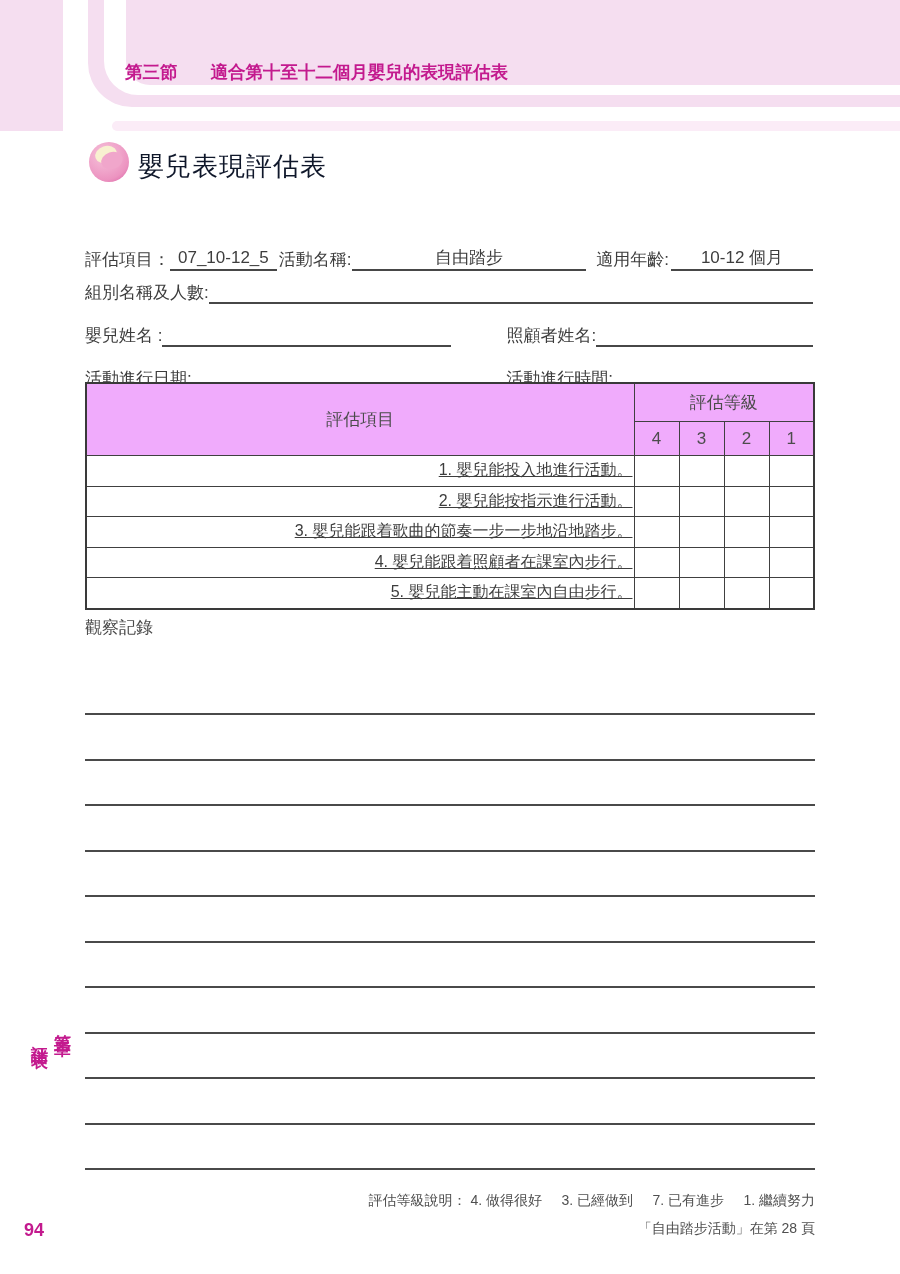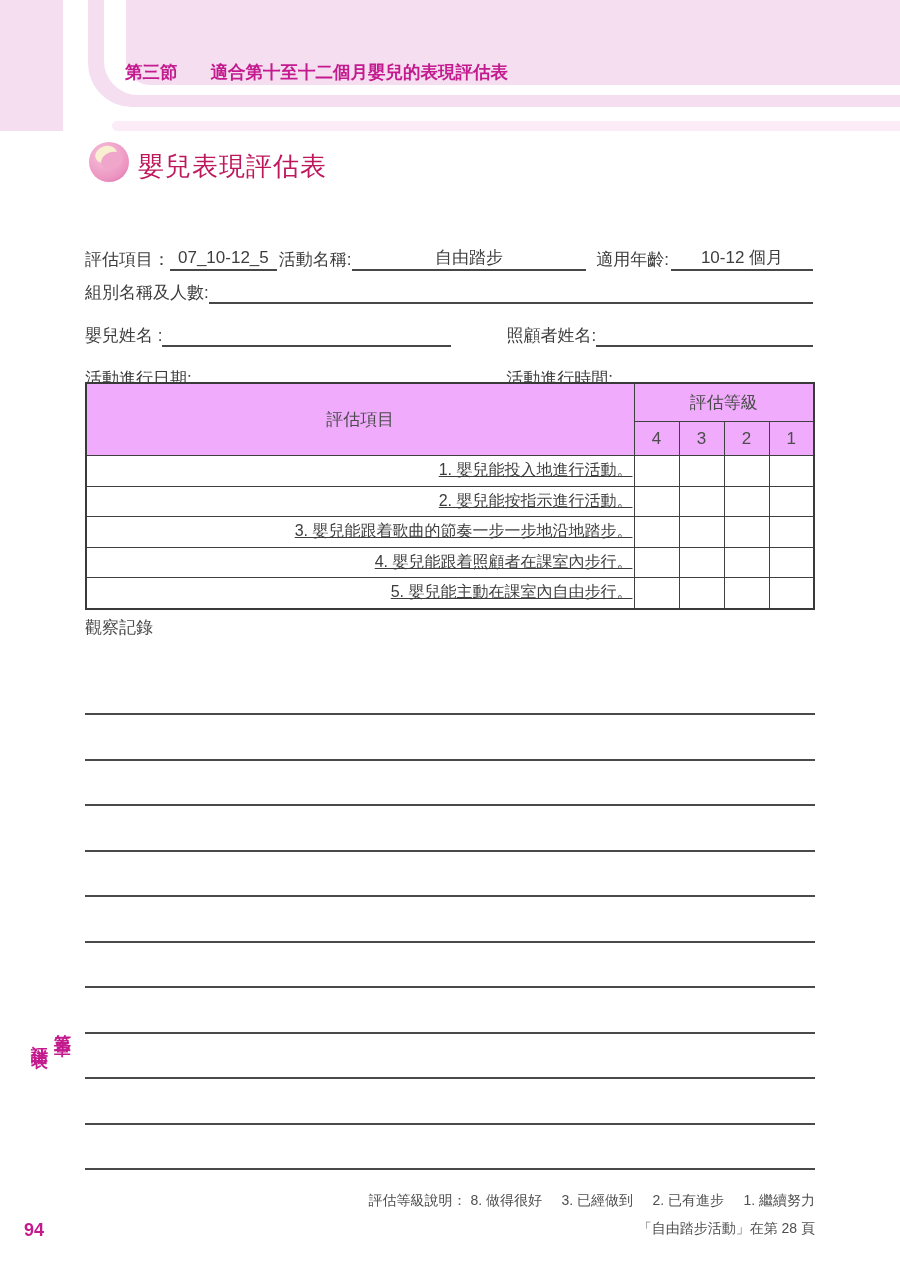--- a/index.html
+++ b/index.html
@@ -40,21 +40,21 @@
     transform: rotate(-18deg);
   }
   .ball-icon::after {
     content: ""; position: absolute; left: 12px; top: 10px;
     width: 22px; height: 17px; border-radius: 50%;
     background: #f0a6cb;
     transform: rotate(-18deg);
   }
   .page-title {
     position: absolute; left: 138px; top: 149px;
-    font-size: 26px; color: #be185d; letter-spacing: 1px; white-space: nowrap;
+    font-size: 26px; color: #0f172a; letter-spacing: 1px; white-space: nowrap;
   }
 
   
   .frow {
     position: absolute; left: 85px; width: 728px;
     display: flex; align-items: flex-end;
     font-size: 17px; line-height: 22px; white-space: nowrap;
   }
   .frow .lbl { flex: 0 0 auto; }
   .uline  { border-bottom: 2px solid #474747; margin-top: 44px; }
@@ -231,20 +231,20 @@
   <div class="wline"></div>
   <div class="wline"></div>
   <div class="wline"></div>
   <div class="wline"></div>
   <div class="wline"></div>
   <div class="wline"></div>
   <div class="wline"></div>
   <div class="wline"></div>
 </div>
 
-<div id="legend">評估等級說明： 8. 做得很好     3. 已經做到     2. 已有進步     1. 繼續努力</div>
+<div id="legend">評估等級說明： 4. 做得很好     3. 已經做到     7. 已有進步     1. 繼續努力</div>
 <div id="reference">「自由踏步活動」在第 28 頁</div>
 
 <div id="sidebar">
   <div class="sb-part1">第三章</div>
   <div class="sb-part2">評估表</div>
 </div>
 <div id="page-number">94</div>
 
 </body></html>

